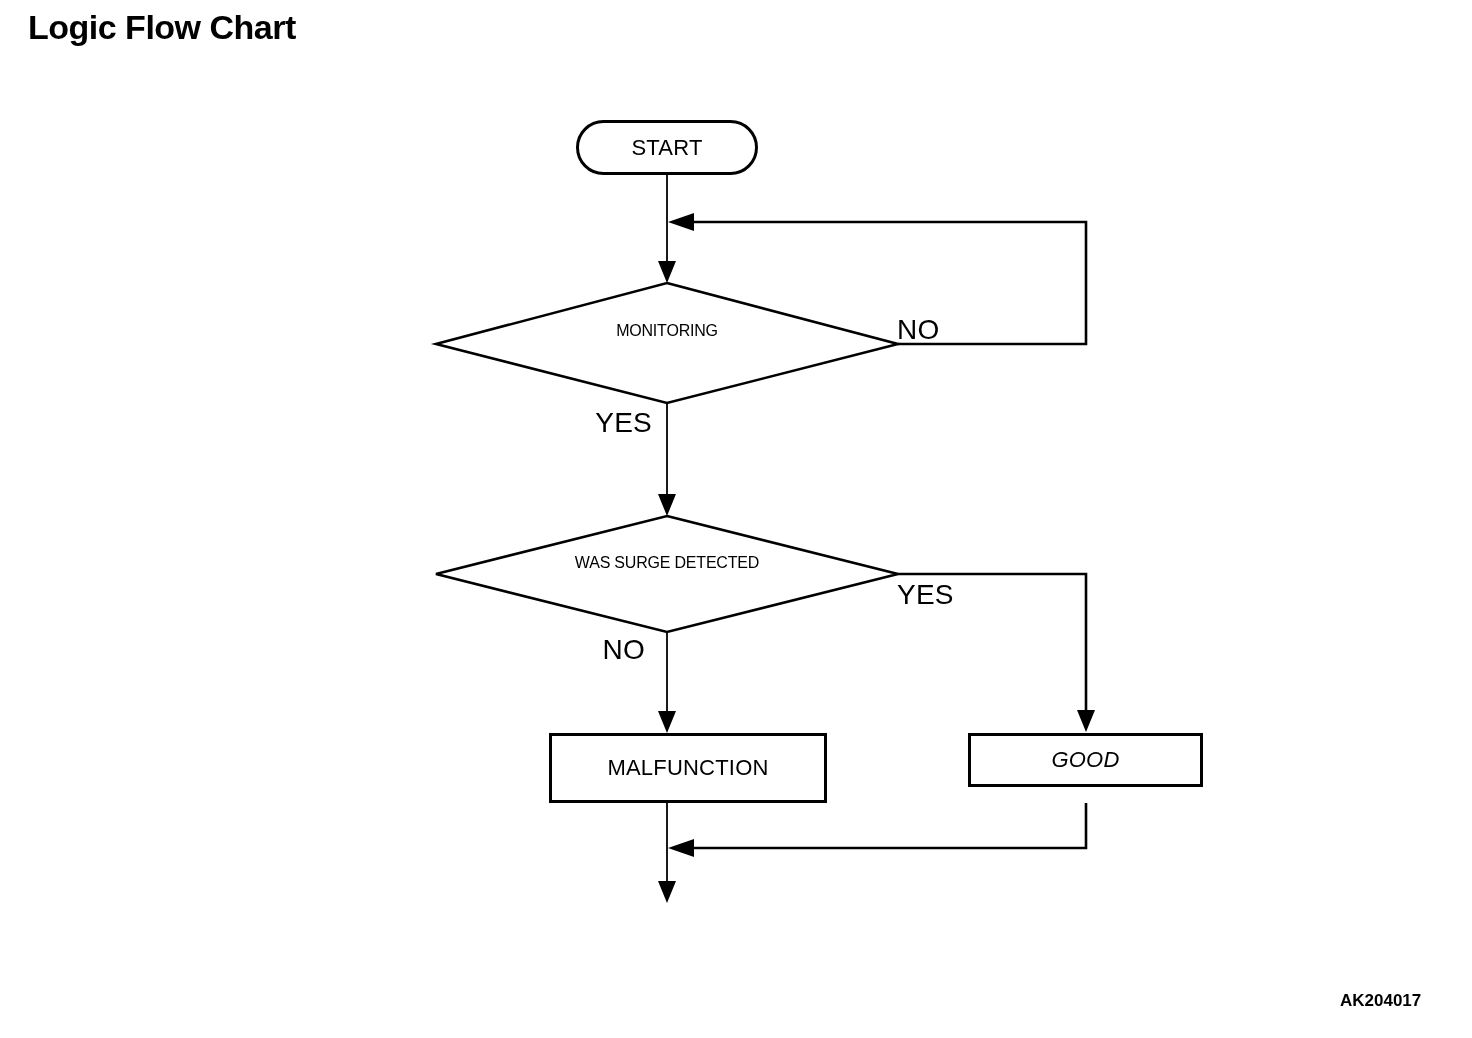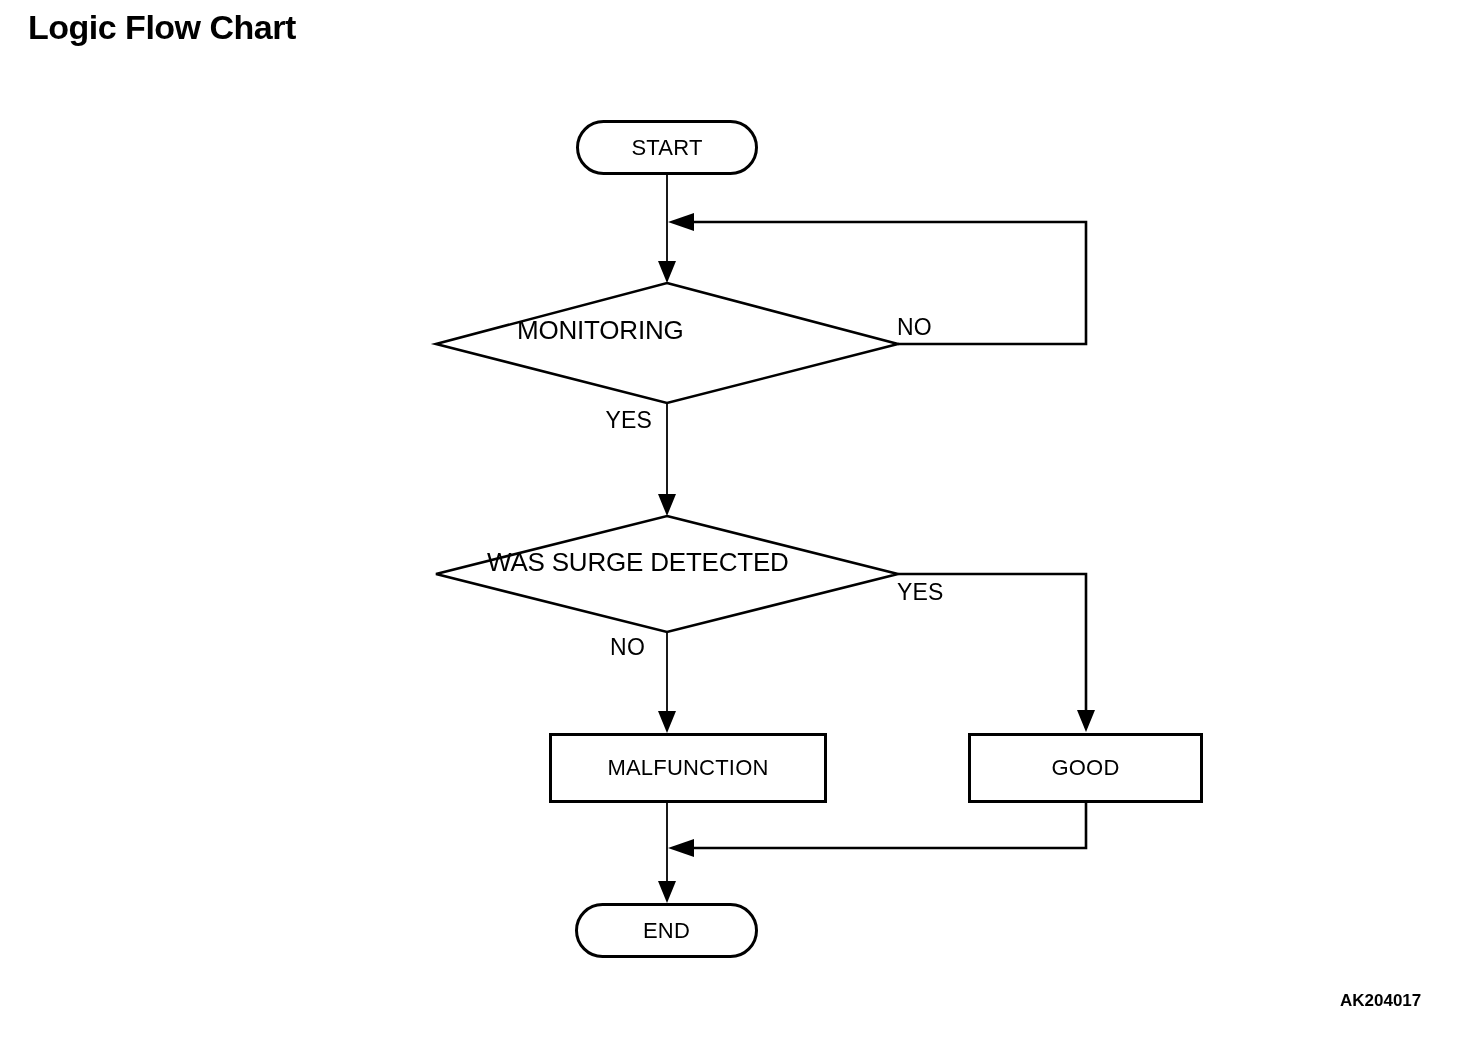--- a/index.html
+++ b/index.html
@@ -41,37 +41,37 @@
     font-size: 22px;
     letter-spacing: 0.2px;
     text-align: center;
     white-space: nowrap;
   }
   .terminator { border-radius: 28px; }
 
   #node-start       { left: 576px; top: 120px; width: 182px; height: 55px; text-align: right; }
   #node-end         { left: 575px; top: 903px; width: 183px; height: 55px; }
   #node-malfunction { left: 549px; top: 733px; width: 278px; height: 70px; }
-  #node-good        { left: 968px; top: 733px; width: 235px; height: 70px; }
+  #node-good        { left: 968px; top: 733px; width: 235px; height: 54px; font-style: italic; }
 
   .diamond-text {
     position: absolute;
-    text-align: left;
-    font-size: 26px;
+    text-align: center;
+    font-size: 16px;
     line-height: 23px;
     letter-spacing: -0.2px;
     white-space: nowrap;
   }
   #text-monitoring { left: 517px; top: 319px; width: 300px; }
   #text-surge      { left: 487px; top: 551px; width: 360px; }
   .sub-b { font-size: 0.72em; }
 
   .edge-label {
     position: absolute;
-    font-size: 23px;
+    font-size: 28px;
     letter-spacing: 0.2px;
     white-space: nowrap;
   }
   #label-monitoring-yes { left: 552px; top: 407px; width: 100px; text-align: right; }
   #label-monitoring-no  { left: 897px; top: 314px; }
   #label-surge-yes      { left: 897px; top: 579px; }
   #label-surge-no       { left: 545px; top: 634px; width: 100px; text-align: right; }
 
   #figure-code {
     position: absolute;
@@ -123,23 +123,20 @@
   </div>
 
   <div id="node-malfunction" class="node">
     <span>MALFUNCTION</span>
   </div>
 
   <div id="node-good" class="node">
     <span>GOOD</span>
   </div>
 
-  <div id="node-end" class="node terminator">
-    <span>END</span>
-  </div>
 
   <div id="text-monitoring" class="diamond-text">
     <div>MONITORING</div>
   </div>
 
   <div id="text-surge" class="diamond-text">
     <div>WAS SURGE DETECTED</div>
   </div>
 
   <div id="label-monitoring-no" class="edge-label">NO</div>

